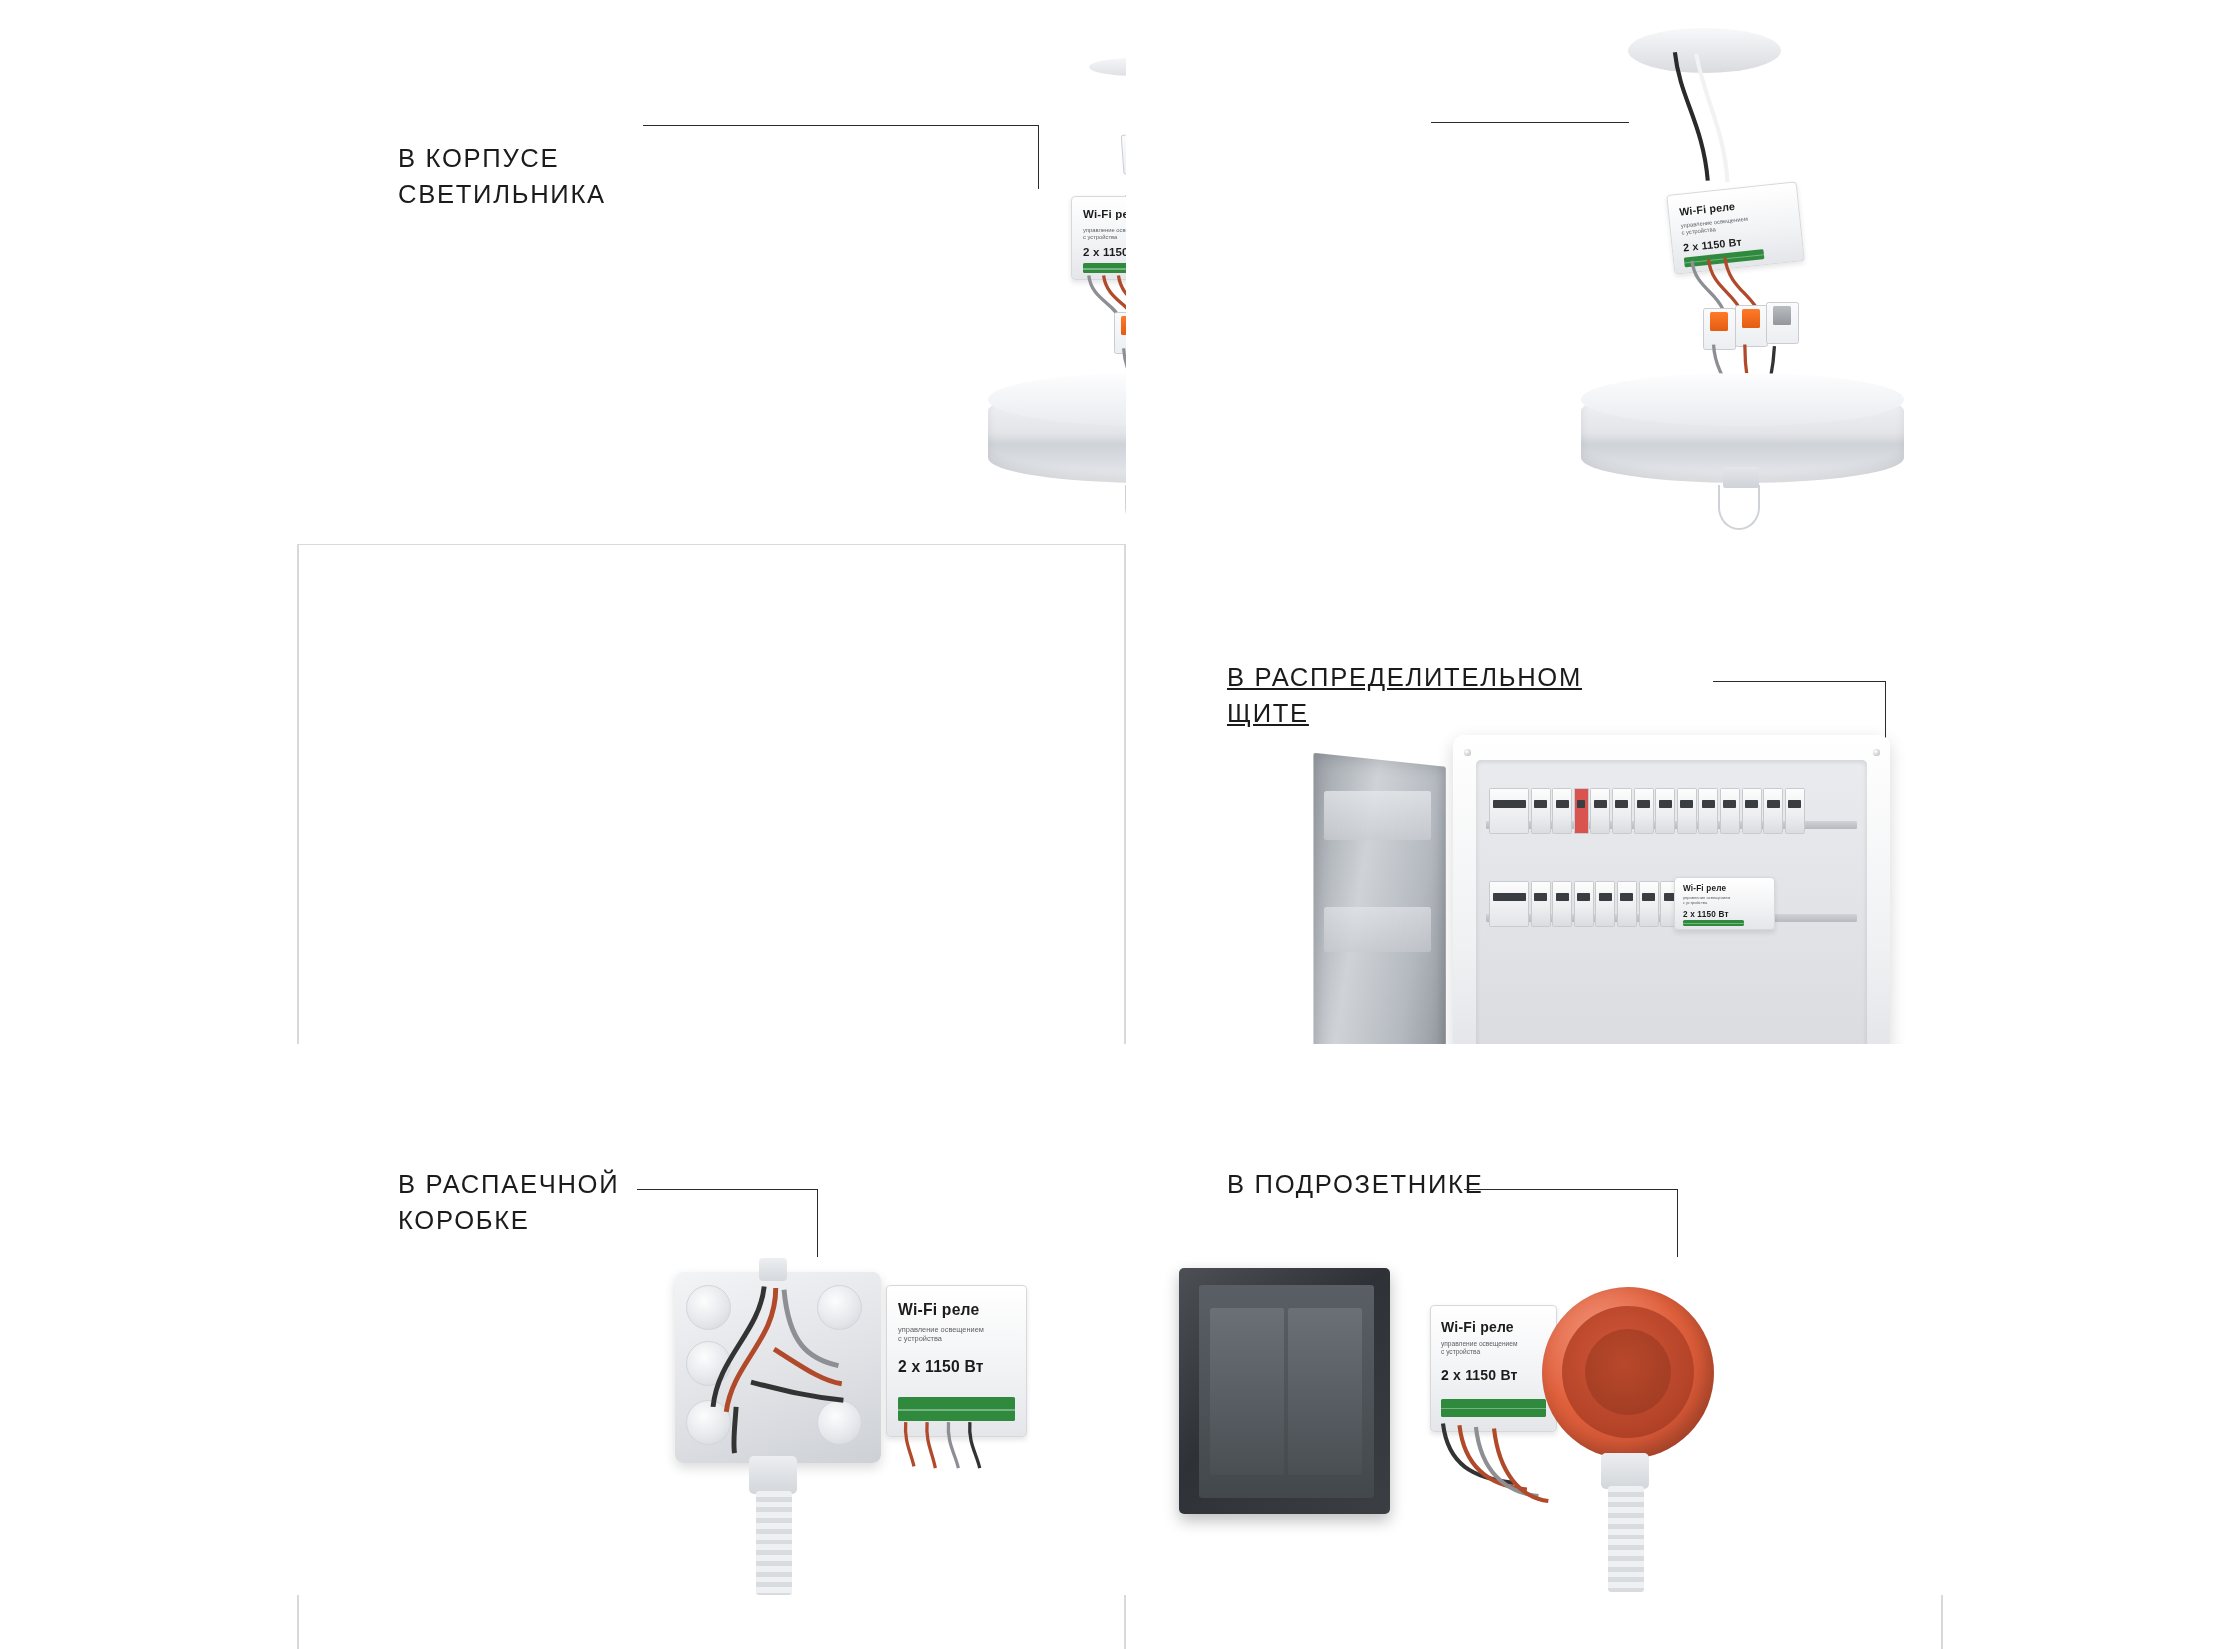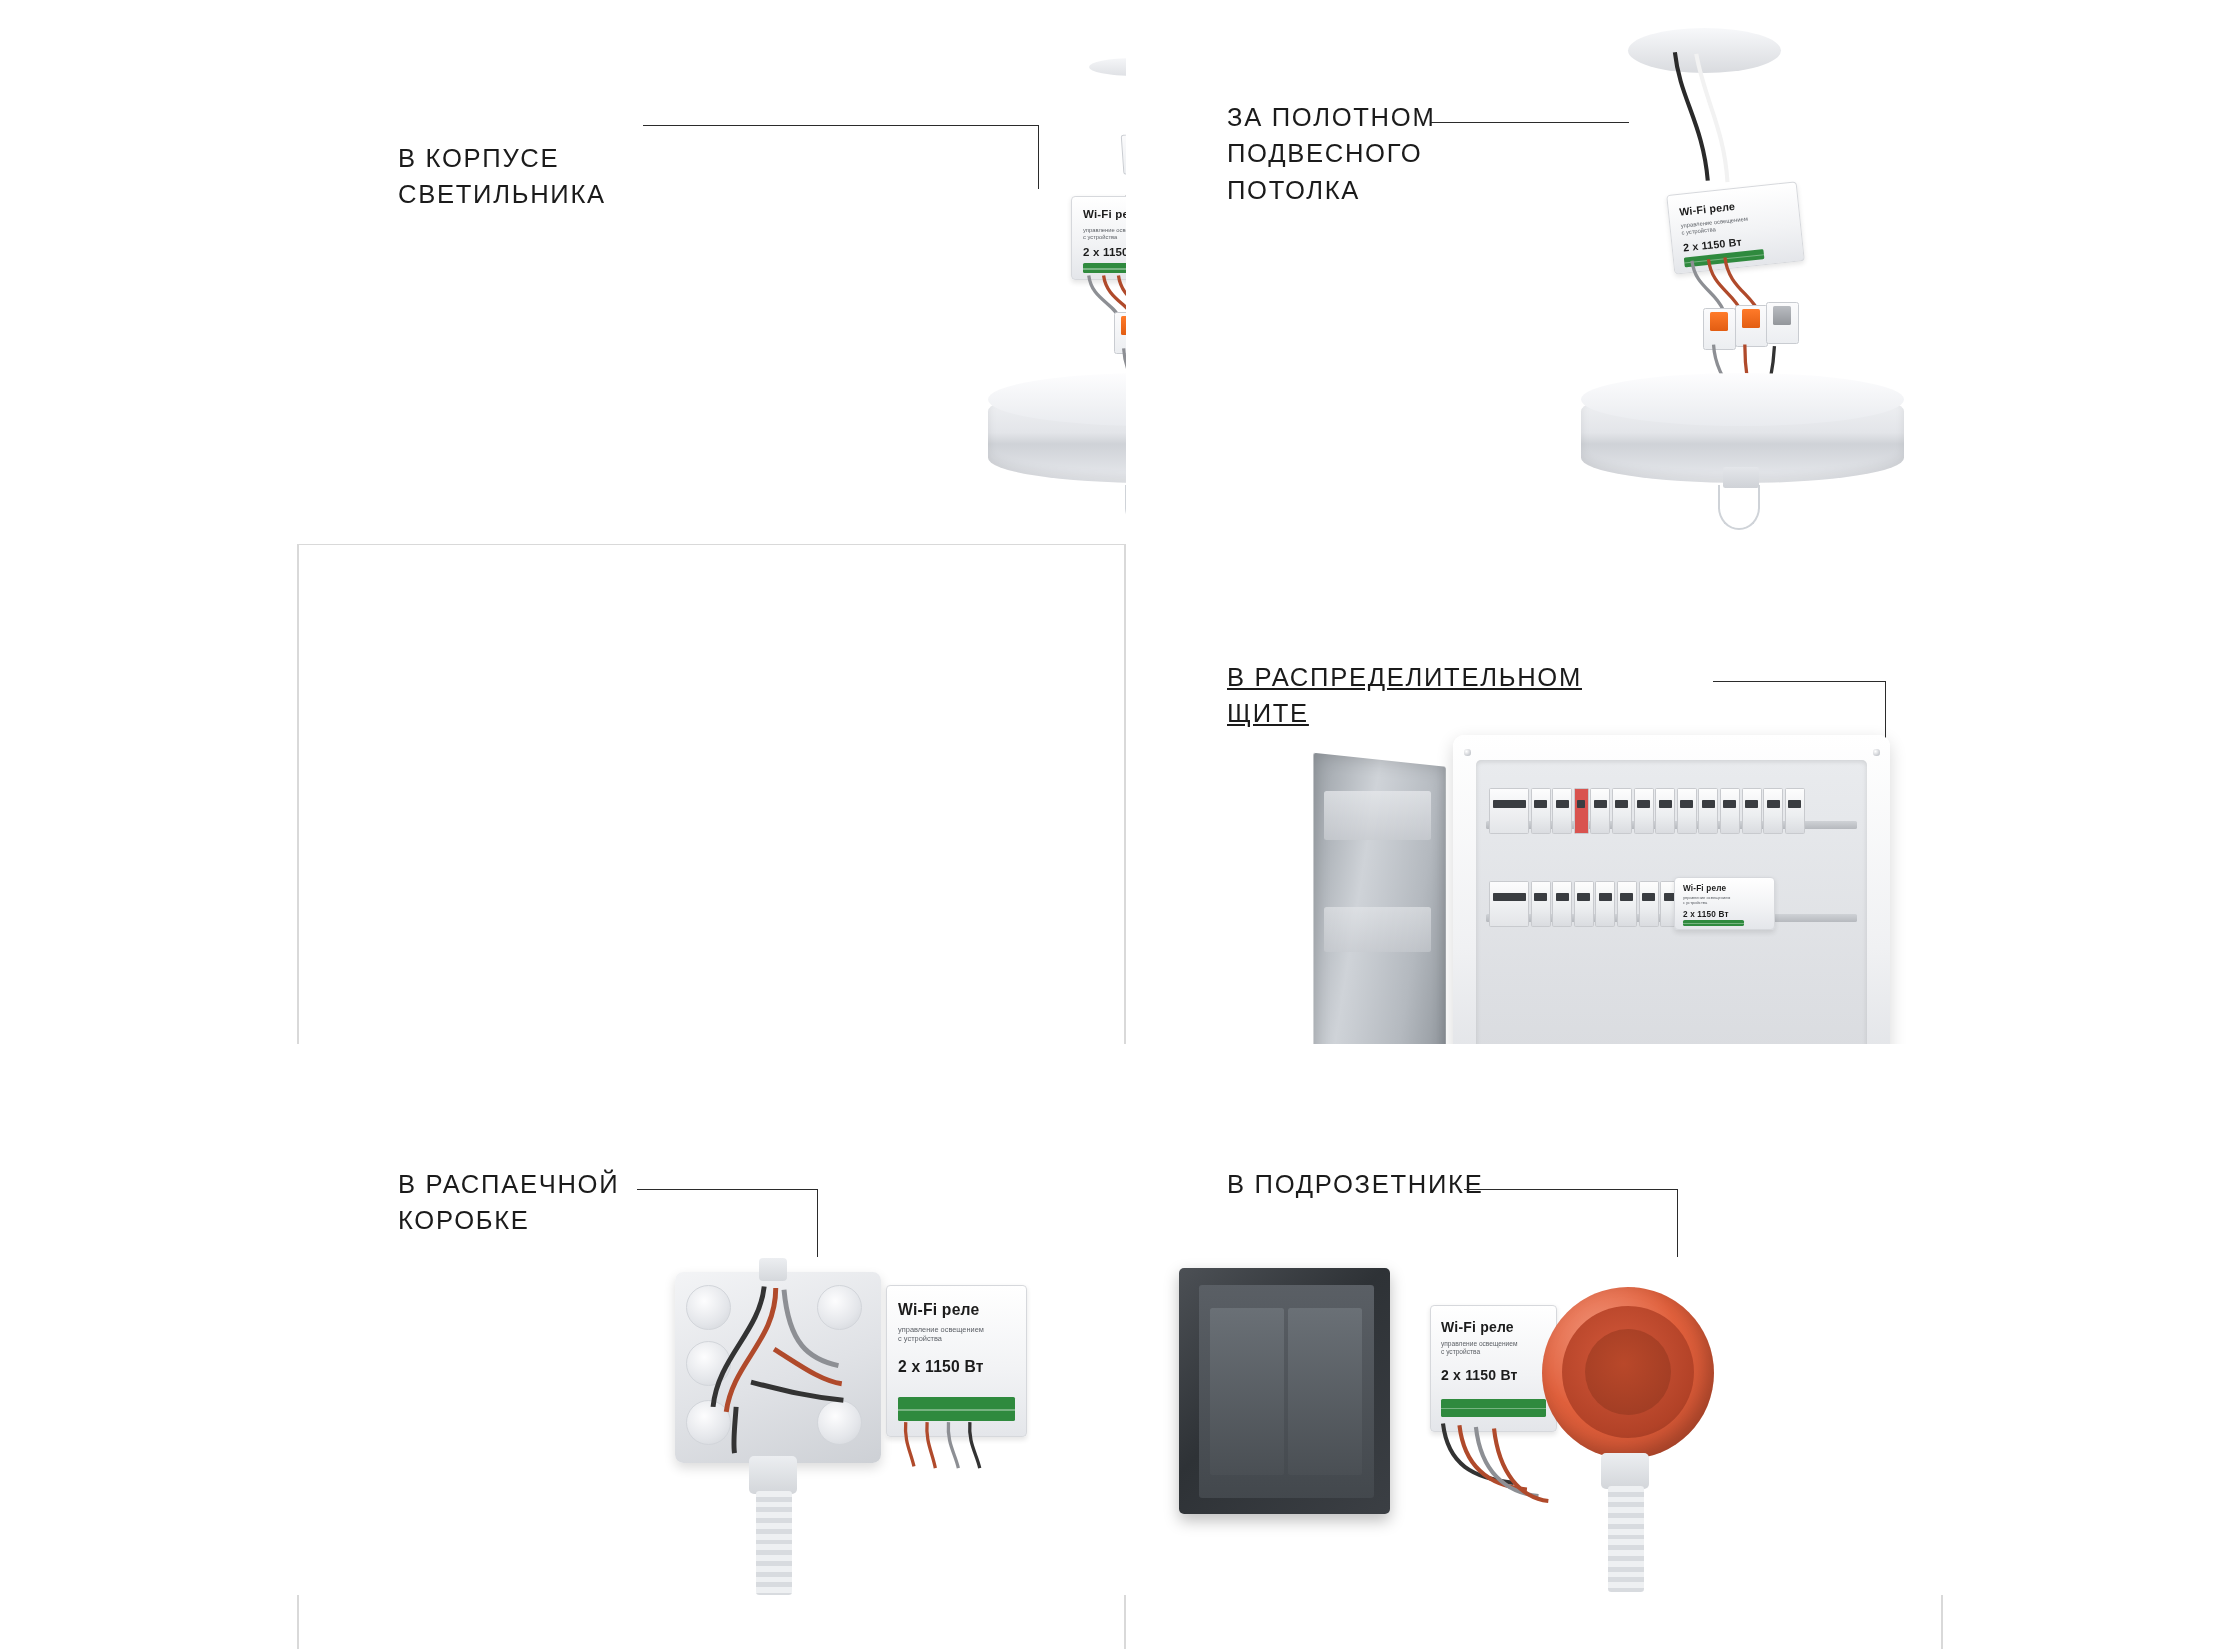--- a/index.html
+++ b/index.html
@@ -332,23 +332,20 @@
       </svg>
 
       <div class="cup art" style="left:691px; top:386px; width:323px; height:97px;"></div>
       <div class="cup-top art" style="left:691px; top:373px; width:323px; height:53px;"></div>
 
       <div class="cup-hook art" style="left:828px; top:485px; width:38px; height:43px;"></div>
     </div>
 
     <div class="cell r0 c1">
 
-      <div class="label" style="left:101px; top:99px; width:330px;">ЗА ПОЛОТНОМ
-ПОДВЕСНОГО
-ПОТОЛКА</div>
 
       <div class="leader leader-h" style="left:305px; top:122px; width:198px;"></div>
 
       <div class="ellipse art" style="left:502px; top:28px; width:153px; height:45px; background:linear-gradient(180deg,#f7f8fa,#d9dbdf);"></div>
 
       <svg class="art" style="left:478px; top:49px; width:247px; height:148px;" viewBox="0 0 300 180">
         <path d="M86 4 C 92 60, 120 90, 126 160" stroke="#2a2a2a" stroke-width="5" fill="none"></path>
         <path d="M112 6 C 122 62, 146 96, 150 162" stroke="#f2f2f2" stroke-width="5" fill="none"></path>
       </svg>
 

